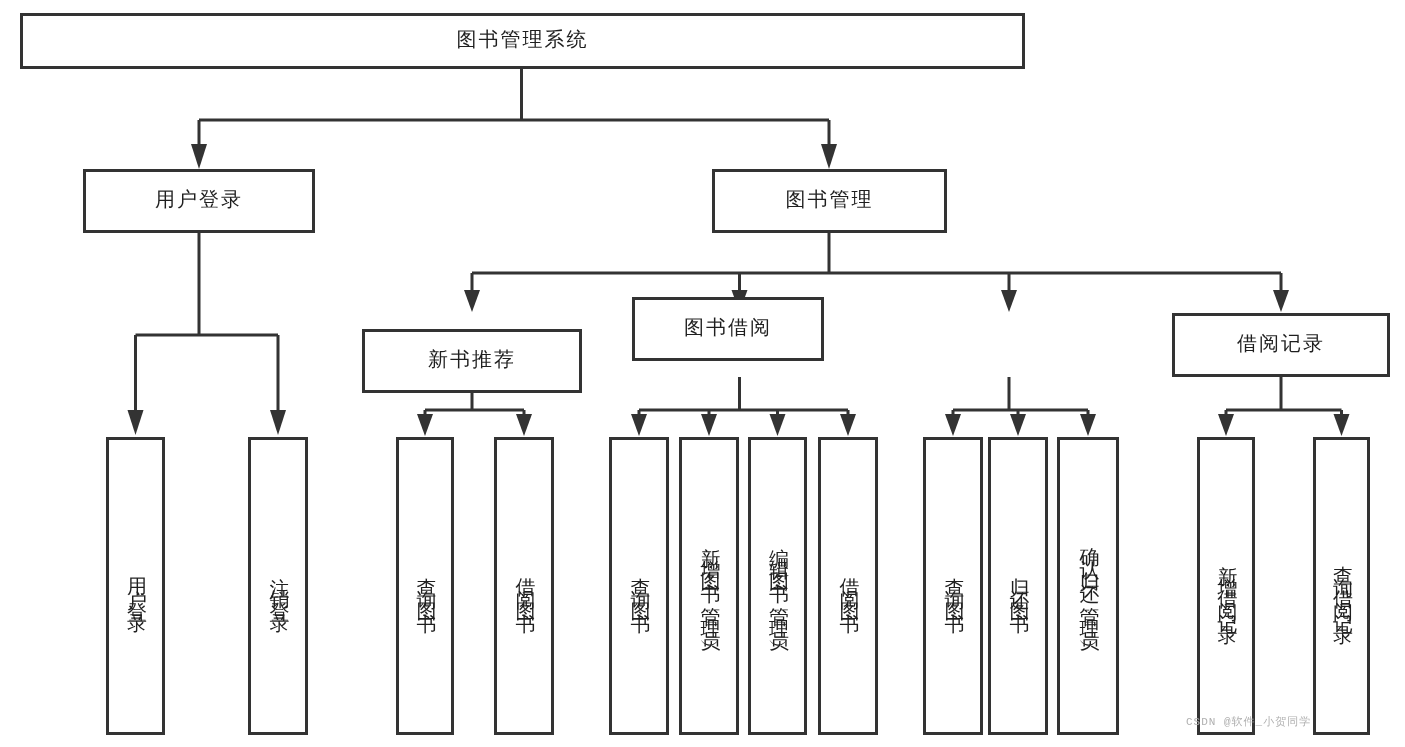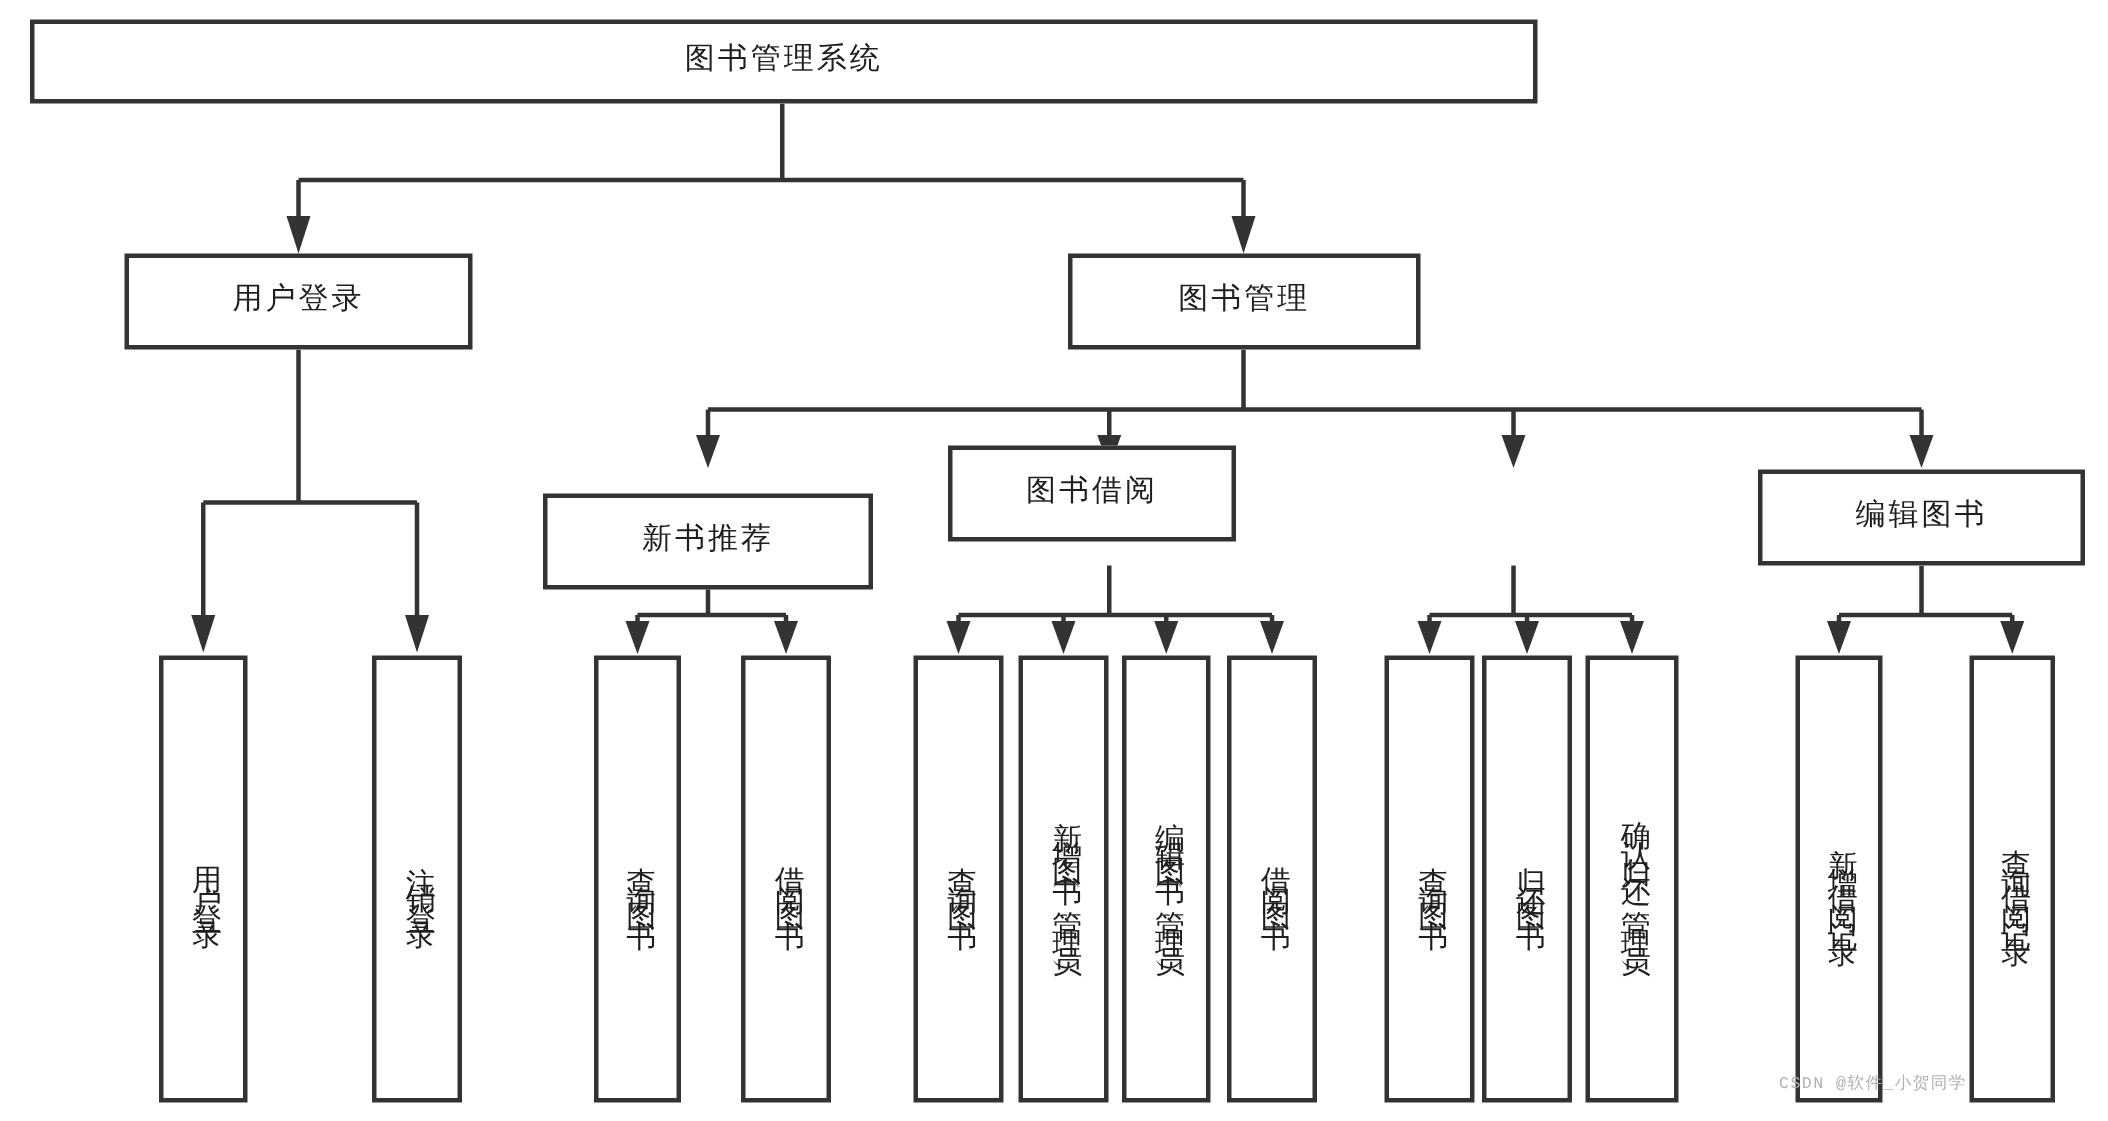--- a/index.html
+++ b/index.html
@@ -88,21 +88,21 @@
     <span class="lbl">图书管理</span>
   </div>
 
   <div class="box h" style="left:362px;top:329px;width:220px;height:64px">
     <span class="lbl">新书推荐</span>
   </div>
   <div class="box h" style="left:632px;top:297px;width:192px;height:64px">
     <span class="lbl">图书借阅</span>
   </div>
   <div class="box h" style="left:1172px;top:313px;width:218px;height:64px">
-    <span class="lbl">编辑图书</span>
+    <span class="lbl">借阅记录</span>
   </div>
 
   <div class="box v" style="left:106px;top:437px;width:59px;height:298px">
     <span class="lbl">用户登录</span>
   </div>
   <div class="box v" style="left:248px;top:437px;width:60px;height:298px">
     <span class="lbl">注销登录</span>
   </div>
 
   <div class="box v" style="left:396px;top:437px;width:58px;height:298px">

